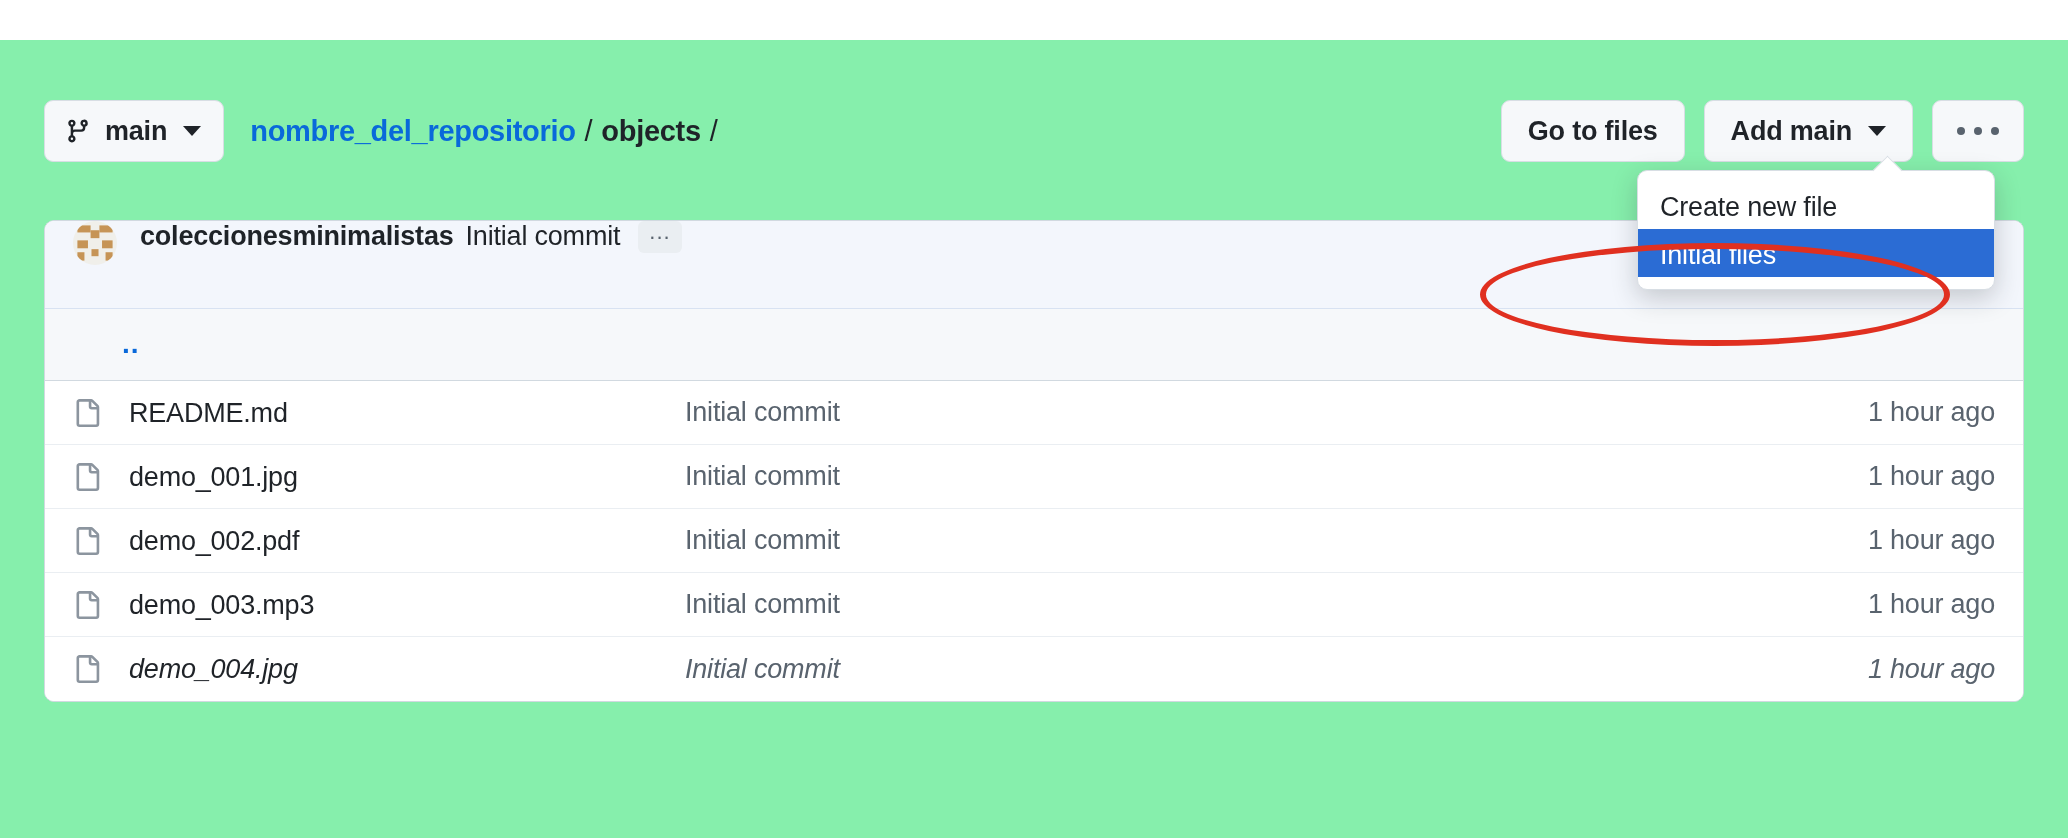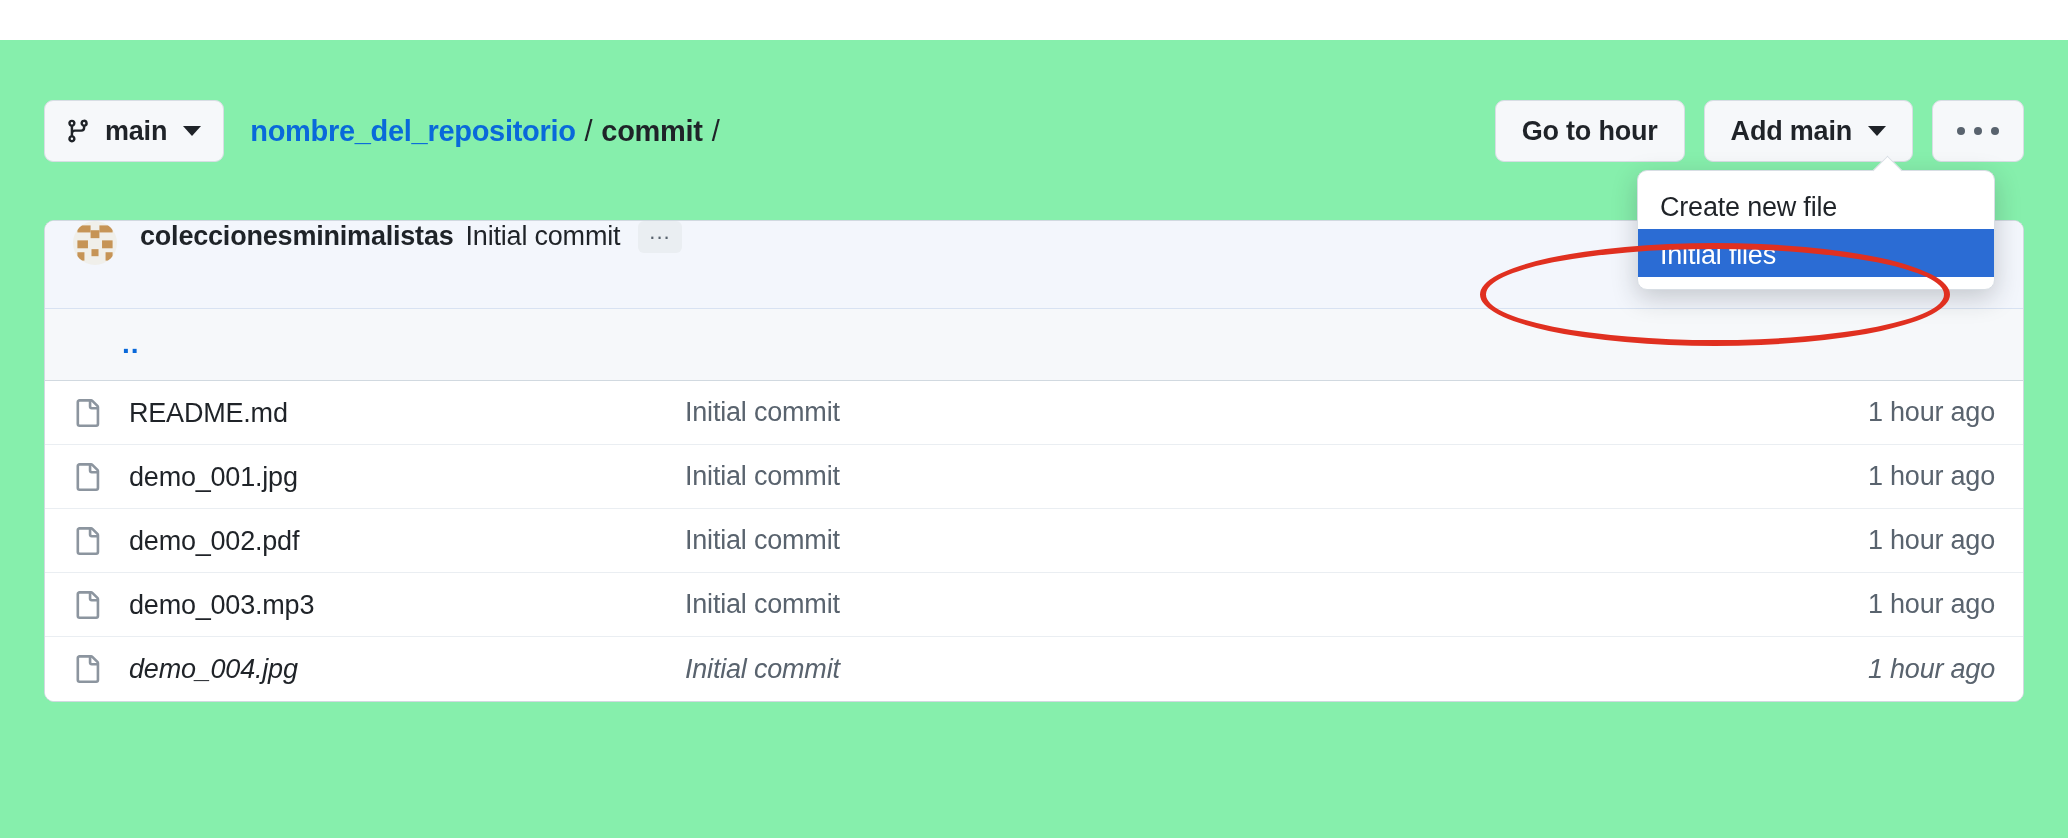--- a/index.html
+++ b/index.html
@@ -327,27 +327,27 @@
       <svg class="branch-icon" viewBox="0 0 16 16">
         <path fill="#1f2328" d="M9.5 3.25a2.25 2.25 0 1 1 3 2.122V6A2.5 2.5 0 0 1 10 8.5H6a1 1 0 0 0-1 1v1.128a2.251 2.251 0 1 1-1.5 0V5.372a2.25 2.25 0 1 1 1.5 0v1.836A2.492 2.492 0 0 1 6 7h4a1 1 0 0 0 1-1v-.628A2.25 2.25 0 0 1 9.5 3.25Zm-6 0a.75.75 0 1 0 1.5 0 .75.75 0 0 0-1.5 0Zm8.25-.75a.75.75 0 1 0 0 1.5.75.75 0 0 0 0-1.5ZM4.25 12a.75.75 0 1 0 0 1.5.75.75 0 0 0 0-1.5Z"></path>
       </svg>
       <span class="branch-name">main</span>
       <span class="caret-down"></span>
     </div>
 
     <div class="breadcrumb">
       <span class="crumb-repo">nombre_del_repositorio</span>
       <span class="crumb-sep">/</span>
-      <span class="crumb-dir">commit</span>
+      <span class="crumb-dir">objects</span>
       <span class="crumb-sep">/</span>
     </div>
 
     <div class="topbar-actions">
 
-      <button class="btn">Go to hour</button>
+      <button class="btn">Go to files</button>
 
       <div class="menu-wrap">
         <button class="btn">
           <span>Add main</span>
           <span class="caret-down"></span>
         </button>
 
         <div class="dropdown">
           <div class="menu-item">Create new file</div>
           <div class="menu-item selected">Initial files</div>

